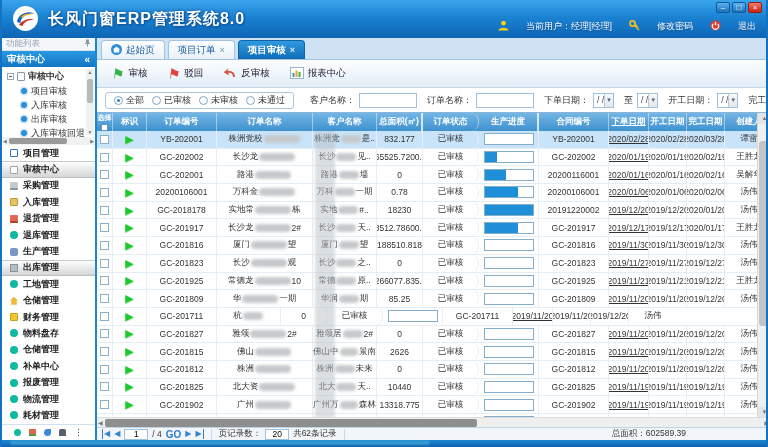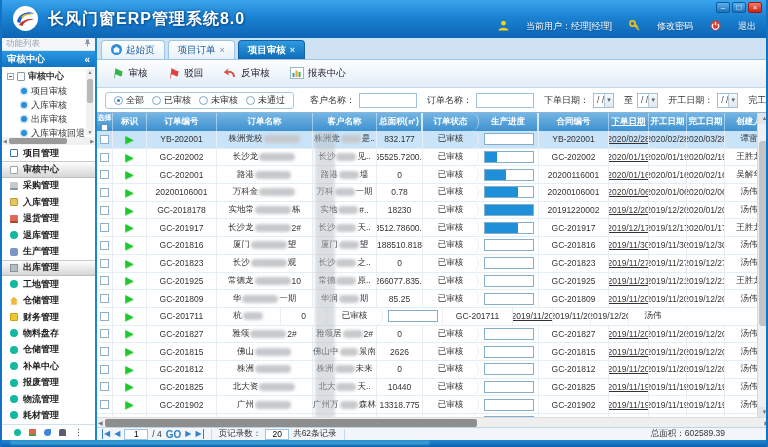--- a/index.html
+++ b/index.html
@@ -130,21 +130,21 @@
 
 #pagerbar{position:absolute;left:0;top:389px;width:100%;height:13px;background:#f2f6fa;
   border-top:1px solid #c0d4e6;display:flex;align-items:center;gap:4px;padding-left:5px;
   font-size:8.5px;color:#333;}
 .navic{color:#3584c8;font-size:8px;line-height:10px;}
 .navic.bar-l{border-left:1.5px solid #3584c8;padding-left:1px;}
 .navic.bar-r{border-right:1.5px solid #3584c8;padding-right:1px;}
 .pginput{width:24px;height:11px;border:1px solid #9fc1dd;font-size:8.5px;text-align:center;padding:0;}
 .go{font-weight:bold;color:#2a7fc8;font-size:10px;}
 .psep{width:1px;height:11px;background:#c8d8e8;margin:0 3px;}
-#totalarea{margin-left:auto;margin-right:45px;color:#333;}
+#totalarea{margin-left:auto;margin-right:84px;color:#333;}
 
 #statusbar{position:absolute;left:0;top:440px;width:100%;height:7px;
   background:linear-gradient(#1e88d2,#0d5fae);}
 .watermark{position:absolute;left:8px;top:1px;width:420px;height:4px;
   background:rgba(120,225,235,.35);filter:blur(1px);border-radius:2px;}
 </style>
 </head>
 <body>
 
 <div id="app">

